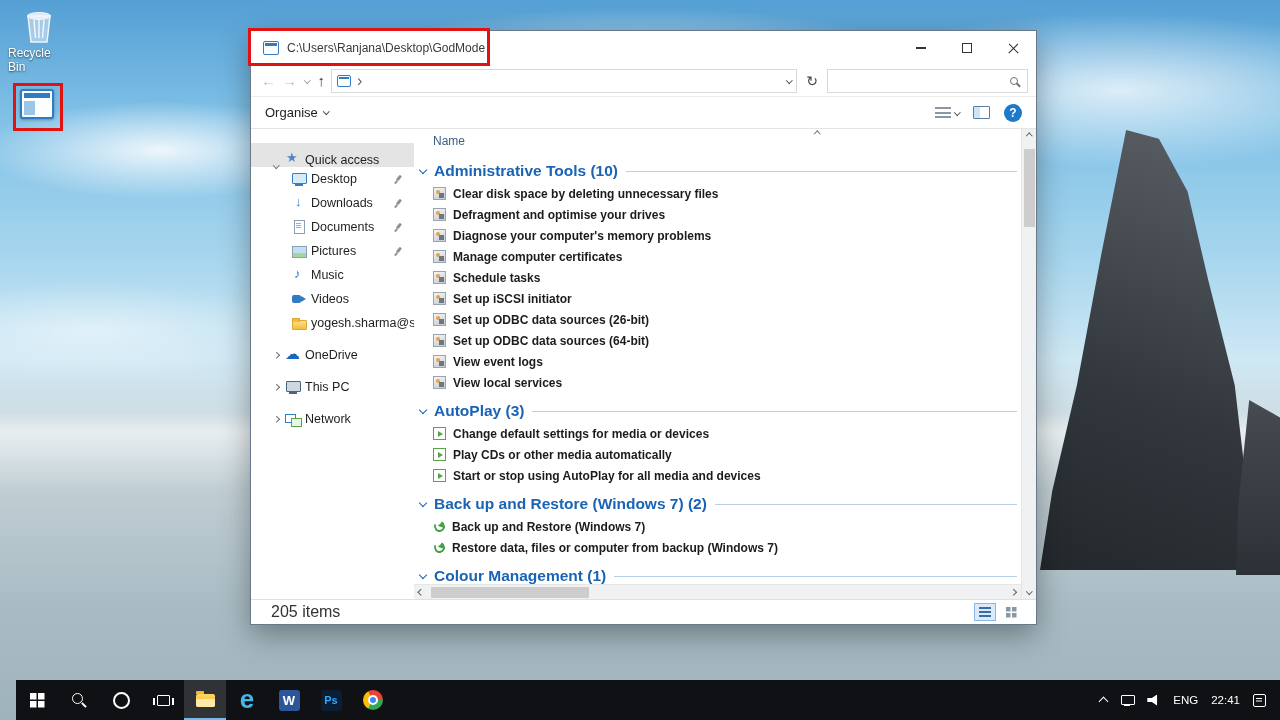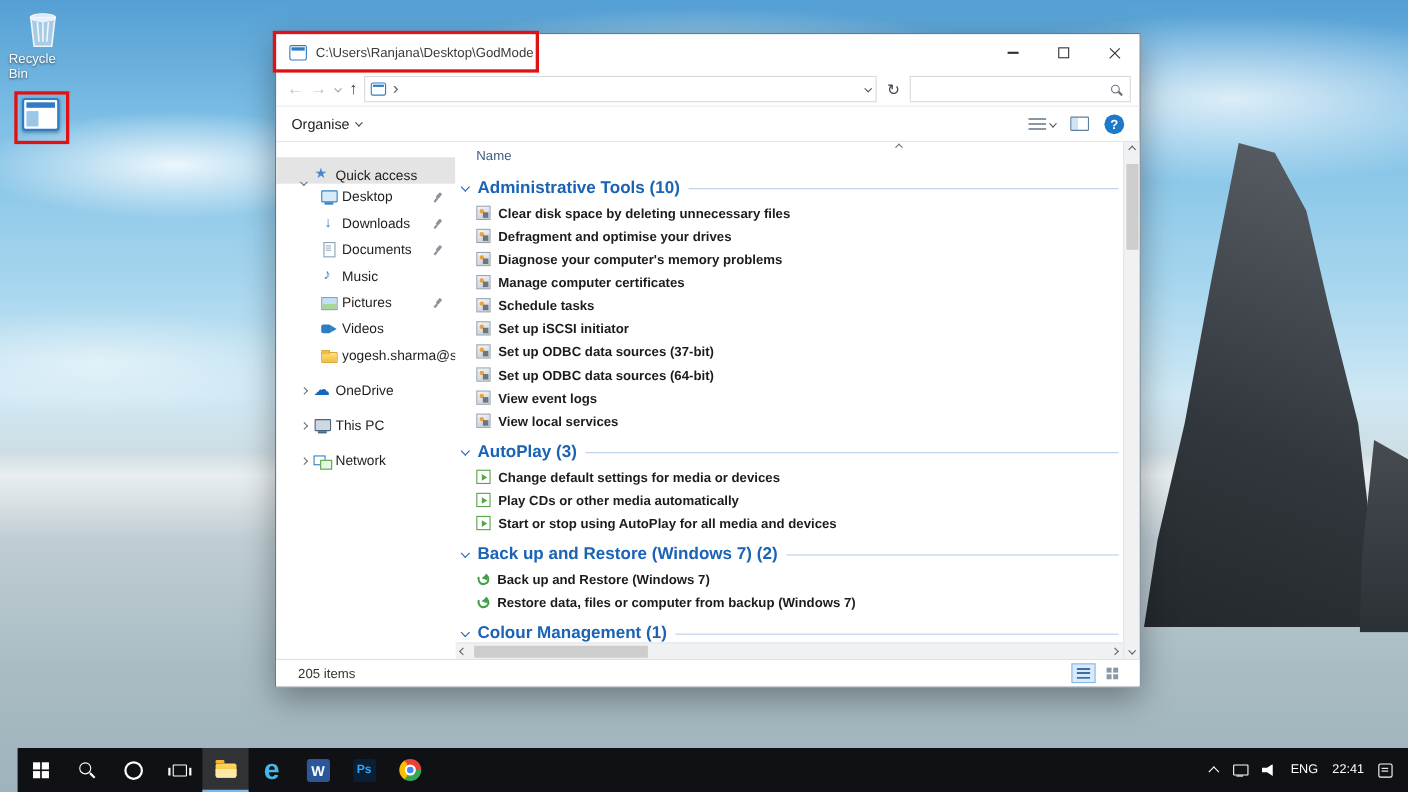--- a/index.html
+++ b/index.html
@@ -143,21 +143,21 @@
   .vs-arrow { position:absolute; left:0; width:15px; height:15px; display:flex; align-items:center; justify-content:center; color:#5e6268; }
   .vs-up { top:0; } .vs-down { bottom:0; }
   .vs-thumb { position:absolute; left:2px; width:11px; top:20px; height:78px; background:#cdcdcd; border-radius:1px; }
   .hscroll { height:15px; flex:0 0 auto; background:#f0f1f2; position:relative; border-top:1px solid #e6e6e6; }
   .hs-arrow { position:absolute; top:0; width:15px; height:15px; display:flex; align-items:center; justify-content:center; color:#5e6268; }
   .hs-left { left:0; } .hs-right { right:0; }
   .hs-thumb { position:absolute; top:2px; height:11px; left:17px; width:158px; background:#cdcdcd; border-radius:1px; }
 
   
   .statusbar { position:absolute; left:0; right:0; bottom:0; height:25px; border-top:1px solid #e0e0e0; display:flex; align-items:center; padding:0 14px 0 20px; background:#fff; }
-  .status-text { font-size:12px; color:#333; }
+  .status-text { font-size:16px; color:#333; }
   .sb-views { margin-left:auto; display:flex; gap:4px; }
   .sb-btn { width:22px; height:18px; display:flex; align-items:center; justify-content:center; border:1px solid transparent; }
   .sb-btn.active { border-color:#88b8e8; background:#d9eafb; }
   .icon-details-sm { width:12px; height:10px; background:repeating-linear-gradient(#3a6ea5 0 1.8px, transparent 1.8px 4.1px); }
   .icon-thumbs-sm { width:11px; height:11px;
     background-image:linear-gradient(#8a97a5,#8a97a5),linear-gradient(#8a97a5,#8a97a5),linear-gradient(#8a97a5,#8a97a5),linear-gradient(#8a97a5,#8a97a5);
     background-size:4.5px 4.5px; background-position:0 0,6.5px 0,0 6.5px,6.5px 6.5px; background-repeat:no-repeat; }
 
   
   .taskbar { position:absolute; left:16px; right:0; bottom:0; height:40px; background:#101114; z-index:20; display:flex; align-items:center; }
@@ -299,30 +299,30 @@
 
   <div class="sb-item lvl1">
 
     <span class="sic ic-document"></span>
     <span class="sb-label">Documents</span>
     <span class="pin"></span>
   </div>
 
   <div class="sb-item lvl1">
 
-    <span class="sic ic-music"></span>
-    <span class="sb-label">Music</span>
-
-  </div>
-
-  <div class="sb-item lvl1">
-
     <span class="sic ic-picture"></span>
     <span class="sb-label">Pictures</span>
     <span class="pin"></span>
+  </div>
+
+  <div class="sb-item lvl1">
+
+    <span class="sic ic-music"></span>
+    <span class="sb-label">Music</span>
+
   </div>
 
   <div class="sb-item lvl1">
 
     <span class="sic ic-video"></span>
     <span class="sb-label">Videos</span>
 
   </div>
 
   <div class="sb-item lvl1">
@@ -399,21 +399,21 @@
     <span class="fil">Schedule tasks</span>
   </div>
 
   <div class="file-item">
     <span class="fic fic-admin"></span>
     <span class="fil">Set up iSCSI initiator</span>
   </div>
 
   <div class="file-item">
     <span class="fic fic-admin"></span>
-    <span class="fil">Set up ODBC data sources (37-bit)</span>
+    <span class="fil">Set up ODBC data sources (26-bit)</span>
   </div>
 
   <div class="file-item">
     <span class="fic fic-admin"></span>
     <span class="fil">Set up ODBC data sources (64-bit)</span>
   </div>
 
   <div class="file-item">
     <span class="fic fic-admin"></span>
     <span class="fil">View event logs</span>

